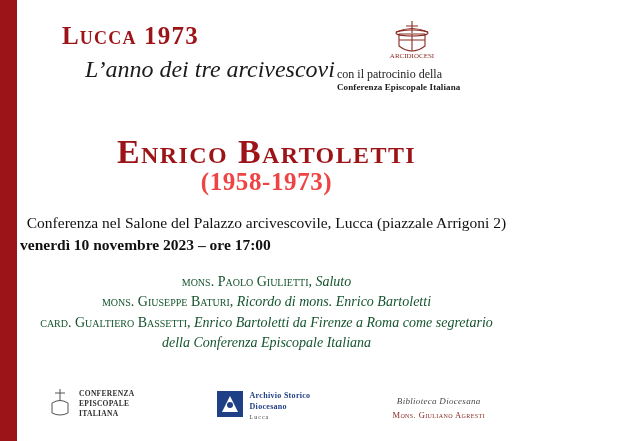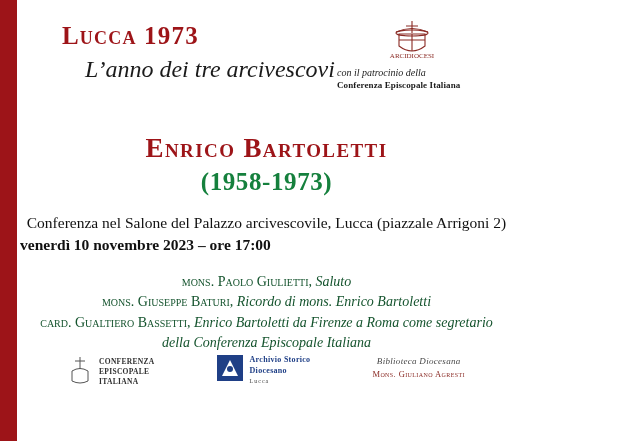--- a/index.html
+++ b/index.html
@@ -78,52 +78,51 @@
     position: relative;
   }
   .crest svg { display: block; margin: 0 auto; }
   .crest-name {
     font-size: 9px;
     letter-spacing: 0.4px;
     color: #1b1b1b;
     line-height: 1.2;
   }
   .patronage {
-    font-size: 10px;
+    font-size: 12px;
     color: #1b1b1b;
     margin-top: 5px;
     line-height: 1.25;
-    font-style: italic;
   }
   .patronage-strong {
     font-weight: bold;
     font-size: 9px;
     color: #1b1b1b;
     letter-spacing: 0.1px;
   }
   
   .person-name {
     position: absolute;
     left: 20px;
     right: 0;
     top: 133px;
     text-align: center;
     color: #9d1418;
     font-weight: bold;
-    font-size: 27px;
+    font-size: 34px;
     font-variant: small-caps;
     letter-spacing: 1.4px;
   }
   .person-years {
     position: absolute;
     left: 20px;
     right: 0;
     top: 168px;
     text-align: center;
-    color: #15803d;
+    color: #ef4444;
     font-weight: bold;
     font-size: 25px;
     letter-spacing: 0.6px;
   }
   
   .venue {
     position: absolute;
     left: 20px;
     right: 0;
     top: 214px;
@@ -159,26 +158,26 @@
   .it { font-style: italic; }
   .speaker-line.second-line {
     font-style: italic;
     font-size: 14px;
   }
   
   .footer {
     position: absolute;
     left: 20px;
     right: 0;
-    bottom: 30px;
+    bottom: 20px;
     height: 56px;
     display: flex;
-    align-items: flex-start;
+    align-items: flex-end;
     justify-content: center;
-    gap: 62px;
+    gap: 82px;
   }
   .footer-item {
     display: flex;
     align-items: center;
     gap: 7px;
     color: #1b1b1b;
   }
   .footer-text {
     font-size: 7.5px;
     line-height: 1.35;

